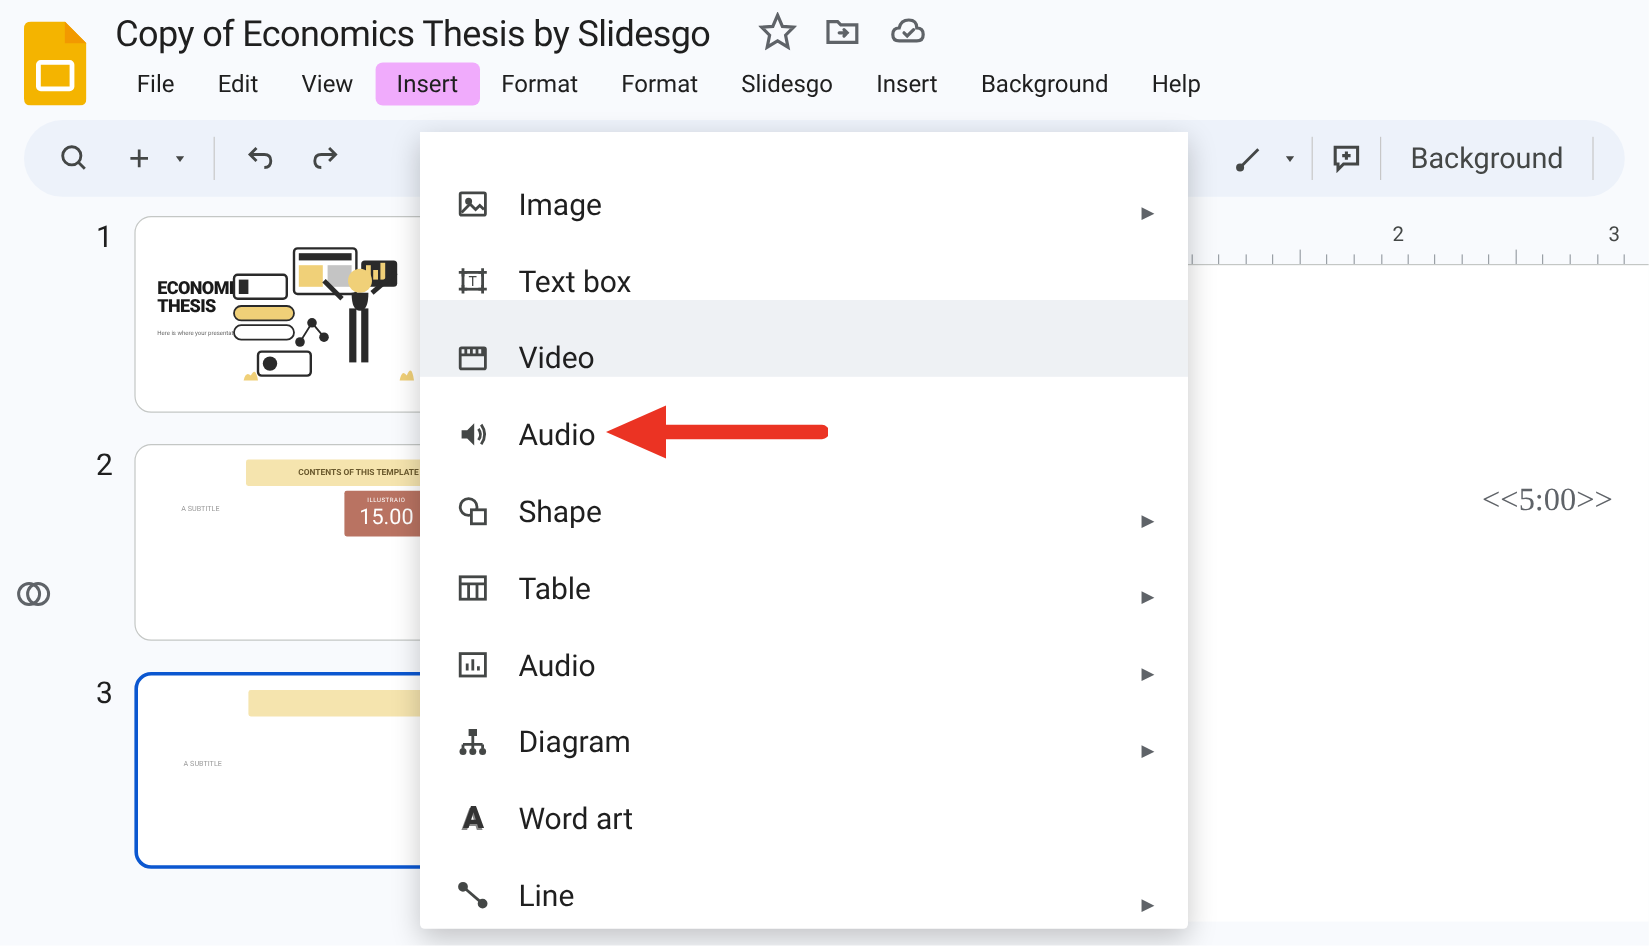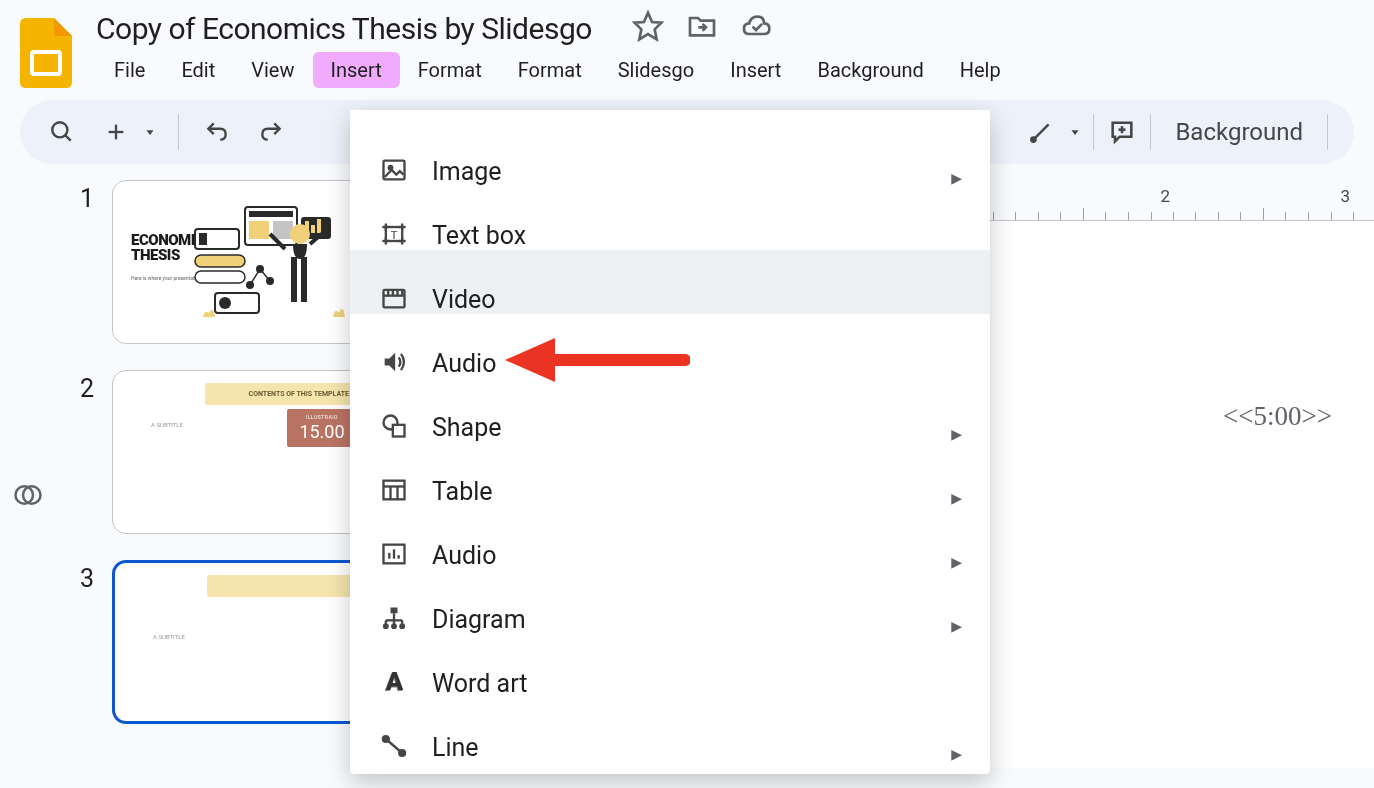--- a/index.html
+++ b/index.html
@@ -32,21 +32,21 @@
 .slide-num { width: 60px; text-align: right; font-size: 25px; color: #1f1f1f; padding-right: 18px; padding-top: 4px; }
 .thumb { width: 280px; height: 164px; border: 1px solid #c4c7c5; border-radius: 14px; background: #fff; position: relative; overflow: hidden; }
 .thumb.selected { border: 3px solid #0b57d0; }
 
 .canvas-area { flex: 1; position: relative; }
 .ruler { position: absolute; top: 0; right: 0; left: 0; height: 40px; display: flex; align-items: flex-end; font-size: 17px; color: #444746; }
 .ruler-num { position: absolute; bottom: 14px; }
 .ruler-ticks { position: absolute; bottom: 0; right: 0; left: 0; height: 12px; }
 .ruler-tick { position: absolute; bottom: 0; width: 1px; height: 8px; background: #9aa0a6; }
 .canvas { position: absolute; top: 40px; right: 0; left: 0; bottom: 0; background: #fff; border-top: 1px solid #c4c7c5; }
-.canvas-placeholder { position: absolute; right: 42px; top: 180px; font-size: 27px; color: #5f6368; font-family: Georgia, serif; }
+.canvas-placeholder { position: absolute; right: 30px; top: 180px; font-size: 27px; color: #5f6368; font-family: Georgia, serif; }
 
 .dropdown-menu { position: absolute; left: 350px; top: 110px; width: 640px; background: #fff; border-radius: 0 0 4px 4px; box-shadow: 0 8px 24px rgba(0,0,0,.22); z-index: 100; padding: 12px 0; }
 .dd-item { display: flex; align-items: flex-end; height: 64px; padding: 0 28px; font-size: 25px; color: #1f1f1f; cursor: pointer; position: relative; }
 .dd-item.hover { background: #eef1f4; }
 .dd-icon { width: 32px; height: 32px; margin-right: 22px; display: flex; align-items: center; justify-content: center; color: #444746; }
 .dd-arrow { position: absolute; right: 28px; color: #5f6368; font-size: 14px; }
 
 .annotation-arrow { position: absolute; left: 500px; top: 335px; z-index: 200; }
 
 .thumb1-content { position: absolute; inset: 0; }

